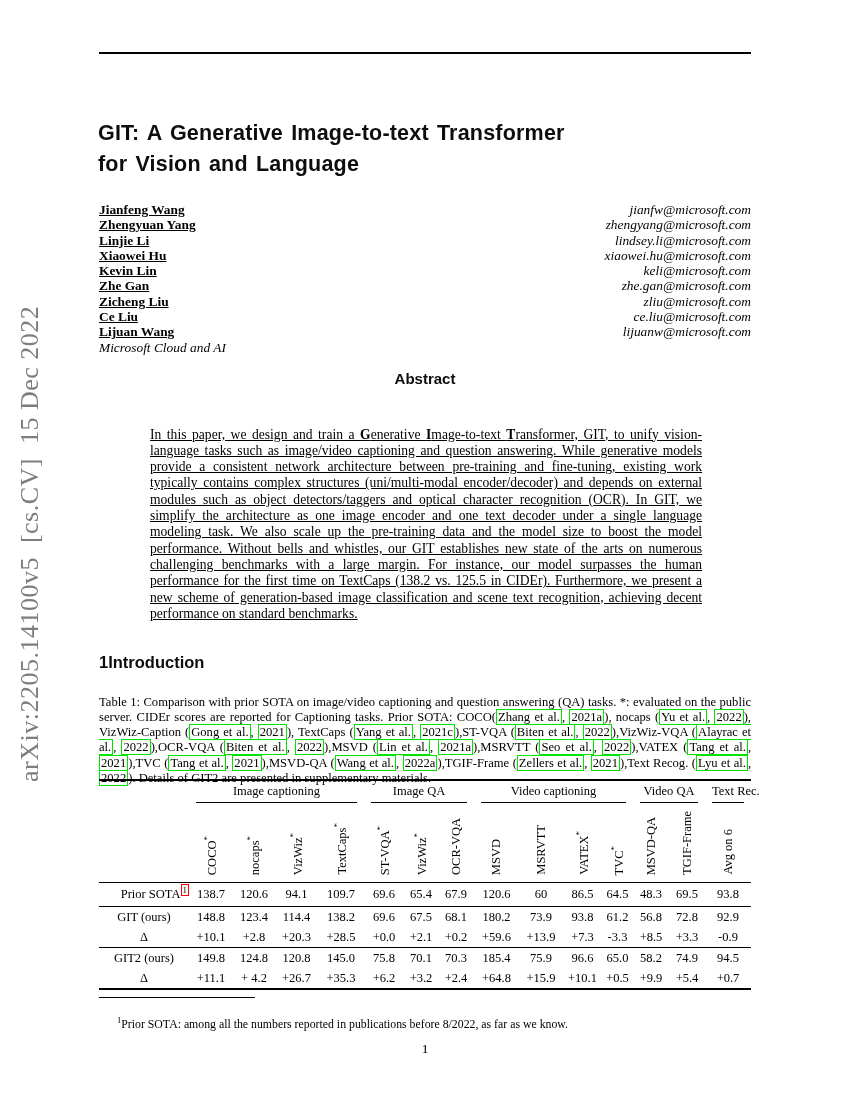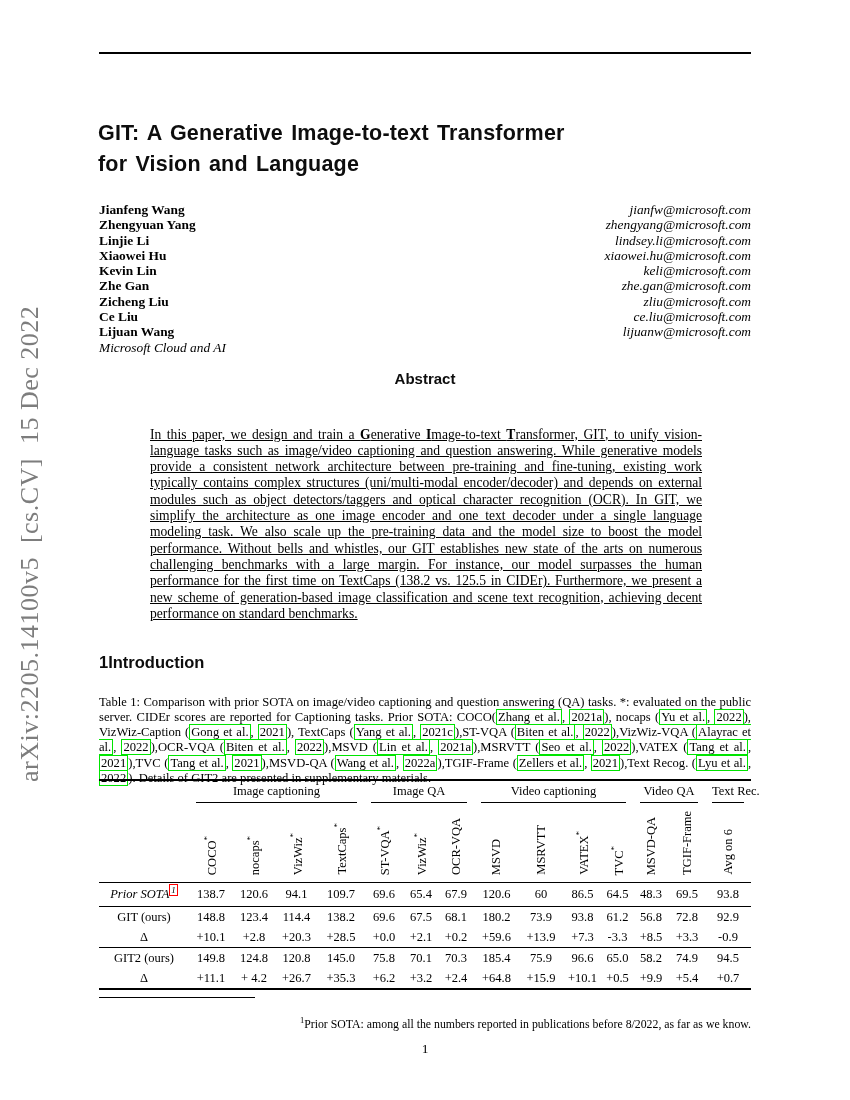--- a/index.html
+++ b/index.html
@@ -16,21 +16,21 @@
   }
   
   .top-rule{position:absolute;left:99px;top:52px;width:652px;height:2px;background:#000;}
   .title{
     position:absolute;left:98px;top:104px;width:660px;
     font-family:"Liberation Sans",sans-serif;font-weight:bold;
     font-size:21.5px;line-height:30.5px;letter-spacing:0.2px;word-spacing:2px;color:#0d0d0d;
   }
   .authors{position:absolute;left:99px;top:202px;width:652px;font-size:13.4px;line-height:15.3px;}
   .author-row{display:flex;justify-content:space-between;}
-  .author-name{font-weight:bold;}
+  .author-name{font-weight:bold;text-decoration:underline;}
   .author-email{font-style:italic;}
   .affiliation{font-style:italic;font-family:Liberation Serif, serif;}
   
   .abstract-head{
     position:absolute;left:99px;top:370px;width:652px;text-align:center;
     font-family:"Liberation Sans",sans-serif;font-weight:bold;font-size:15px;color:#0d0d0d;
   }
   .abstract-body{
     position:absolute;left:150px;top:413px;width:552px;
     font-size:13.6px;line-height:16.3px;text-align:justify;text-decoration:underline;
@@ -59,26 +59,26 @@
   th.group{padding-top:3px;vertical-align:top;}
   .group-label{display:block;margin:0 7px;padding:0 0 3px;border-bottom:1px solid #000;
     text-align:center;white-space:nowrap;overflow:visible;}
   th.rot-cell{height:76px;vertical-align:bottom;text-align:center;padding-bottom:3px;}
   .rot{writing-mode:vertical-rl;transform:rotate(180deg);display:inline-block;
     white-space:nowrap;line-height:1;}
   .rot sup{font-size:9px;}
   .results tbody td{text-align:center;height:20px;vertical-align:middle;}
   .results tbody tr:first-child td{height:23px;}
   .results tr.rule-below td{border-bottom:1px solid #000;}
-  .results tbody tr:first-child td.rowlabel{text-align:center;font-style:italic;}
+  .results tbody tr:first-child td.rowlabel{text-align:right;}
   td.rowlabel{text-align:center;}
   .fnref{border:1px solid #ff0000;font-size:9px;padding:0 1px;line-height:1;}
   
   .footnote-rule{position:absolute;left:99px;top:997px;width:156px;border-top:1.5px solid #000;}
-  .footnote{position:absolute;left:99px;top:1003px;width:652px;font-size:11.8px;text-indent:18px;text-align:right;}
+  .footnote{position:absolute;left:99px;top:1003px;width:652px;font-size:11.8px;text-indent:18px;}
   .footnote sup{font-size:8.5px;}
   .page-num{position:absolute;left:99px;top:1041px;width:652px;text-align:center;font-size:13.5px;}
 </style>
 </head>
 <body>
 
 <div class="page">
 
   <div class="watermark">arXiv:2205.14100v5  [cs.CV]  15 Dec 2022</div>
 

